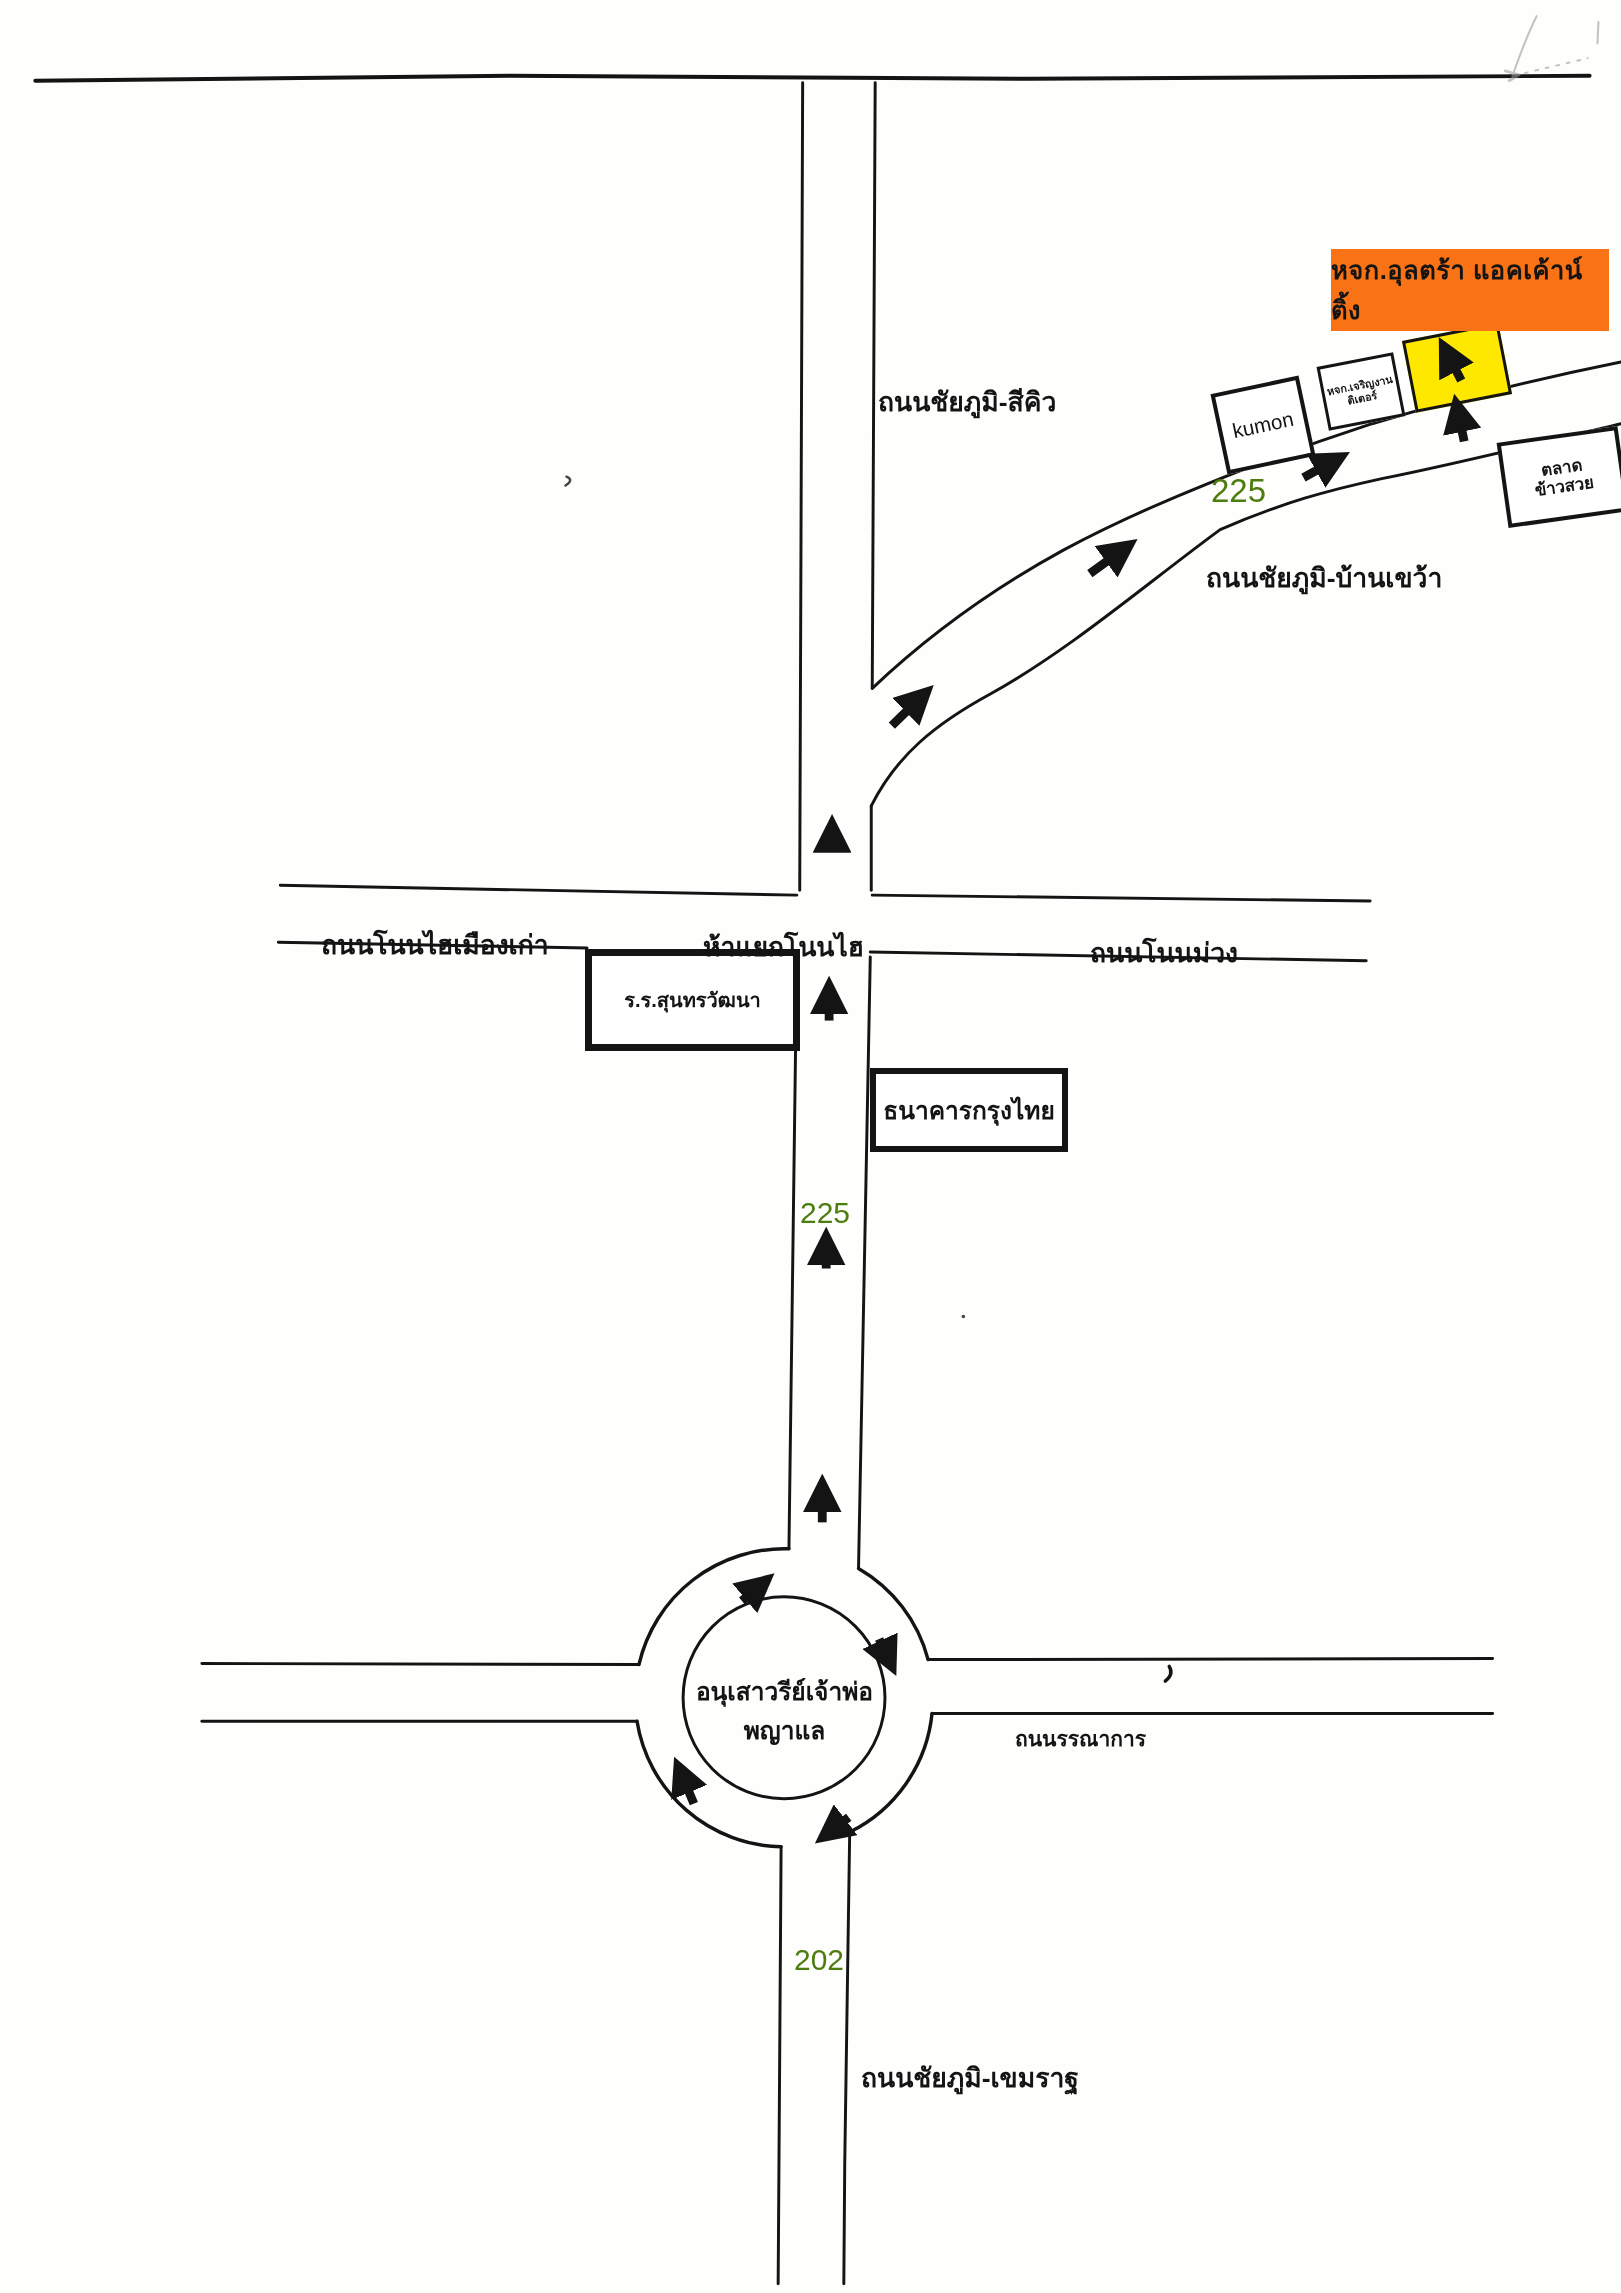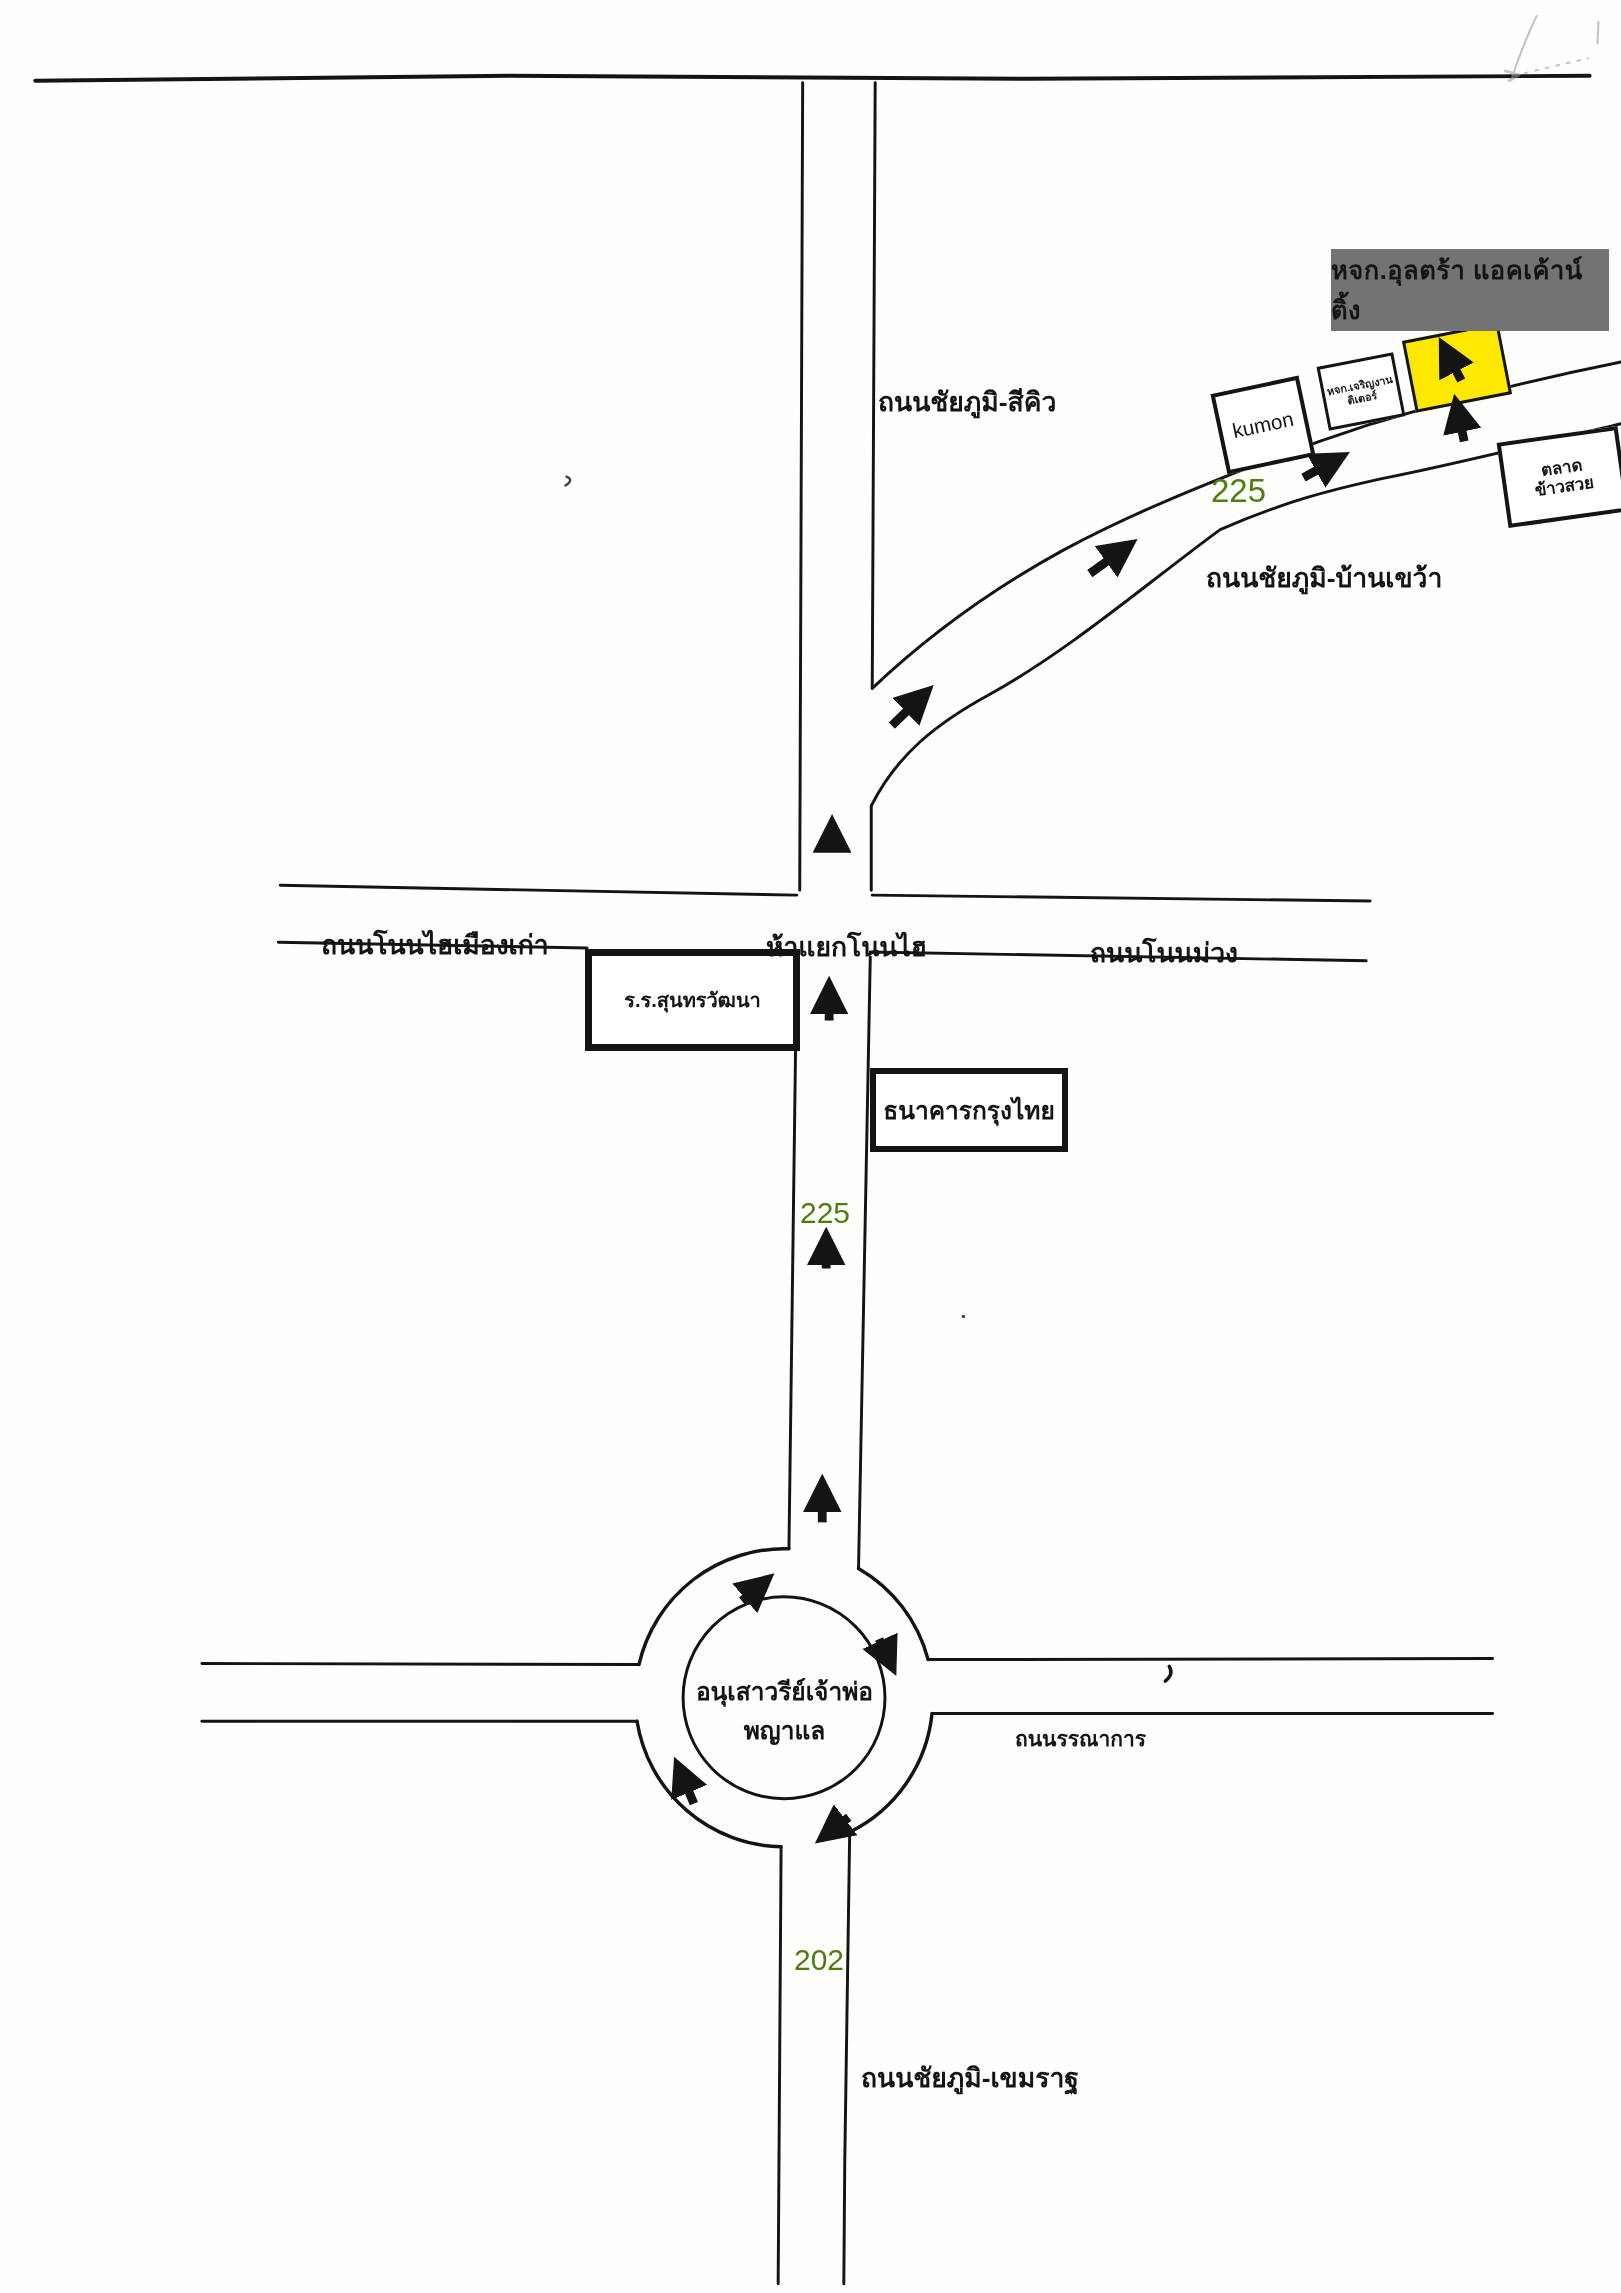--- a/index.html
+++ b/index.html
@@ -140,33 +140,33 @@
       <path marker-end="url(#ah)" d="M 846 1041 L 846 1006"></path>
       <path marker-end="url(#ah)" d="M 843 1294 L 843 1262"></path>
       <path marker-end="url(#ah)" d="M 839 1553 L 839 1514"></path>
       <path marker-end="url(#ah)" d="M 757 1633 L 782 1612"></path>
       <path marker-end="url(#ah)" d="M 897 1672 L 910 1700"></path>
       <path marker-end="url(#ah)" d="M 708 1840 L 692 1802"></path>
       <path marker-end="url(#ah)" d="M 866 1854 L 840 1874"></path>
     </g>
   </svg>
 
-  <div class="abs z4" id="ultra-title" style="background: #737373;">
+  <div class="abs z4" id="ultra-title" style="background: #f97316;">
     <span>หจก.อุลตร้า แอคเค้าน์ติ้ง</span>
   </div>
 
   <div class="lbl z4" style="left:878px;top:361px;font-size:26.5px;">ถนนชัยภูมิ-สีคิว</div>
 
   <div class="num z4" style="left:1211px;top:472px;font-size:33px;">225</div>
 
   <div class="lbl z4" style="left:1206px;top:537px;font-size:26.5px;">ถนนชัยภูมิ-บ้านเขว้า</div>
 
   <div class="lbl z4" style="left:321px;top:904px;font-size:26.5px;">ถนนโนนไฮเมืองเก่า</div>
 
-  <div class="lbl z4" style="left:766px;top:906px;font-size:26.5px;">ห้าแยกโนนไฮ</div>
+  <div class="lbl z4" style="left:703px;top:906px;font-size:26.5px;">ห้าแยกโนนไฮ</div>
 
   <div class="lbl z4" style="left:1090px;top:912px;font-size:26.5px;">ถนนโนนม่วง</div>
 
   <div class="num z4" style="left:800px;top:1196px;font-size:30px;">225</div>
 
   <div class="z4" id="monument-label">
     <span>อนุเสาวรีย์เจ้าพ่อ</span><br>
     <span>พญาแล</span>
   </div>
 

